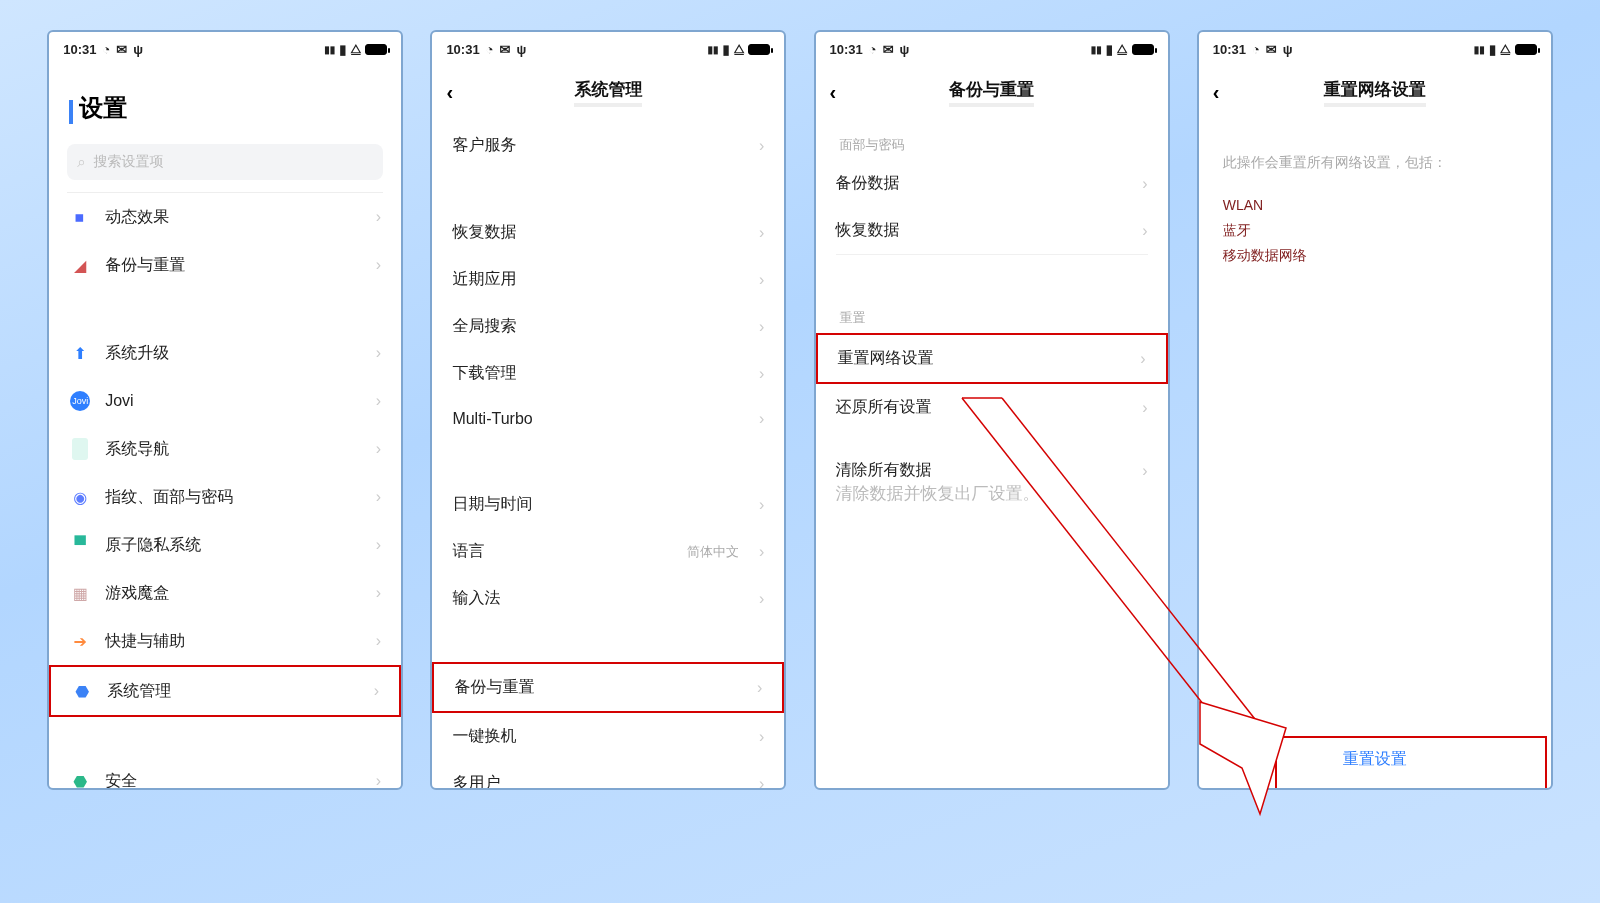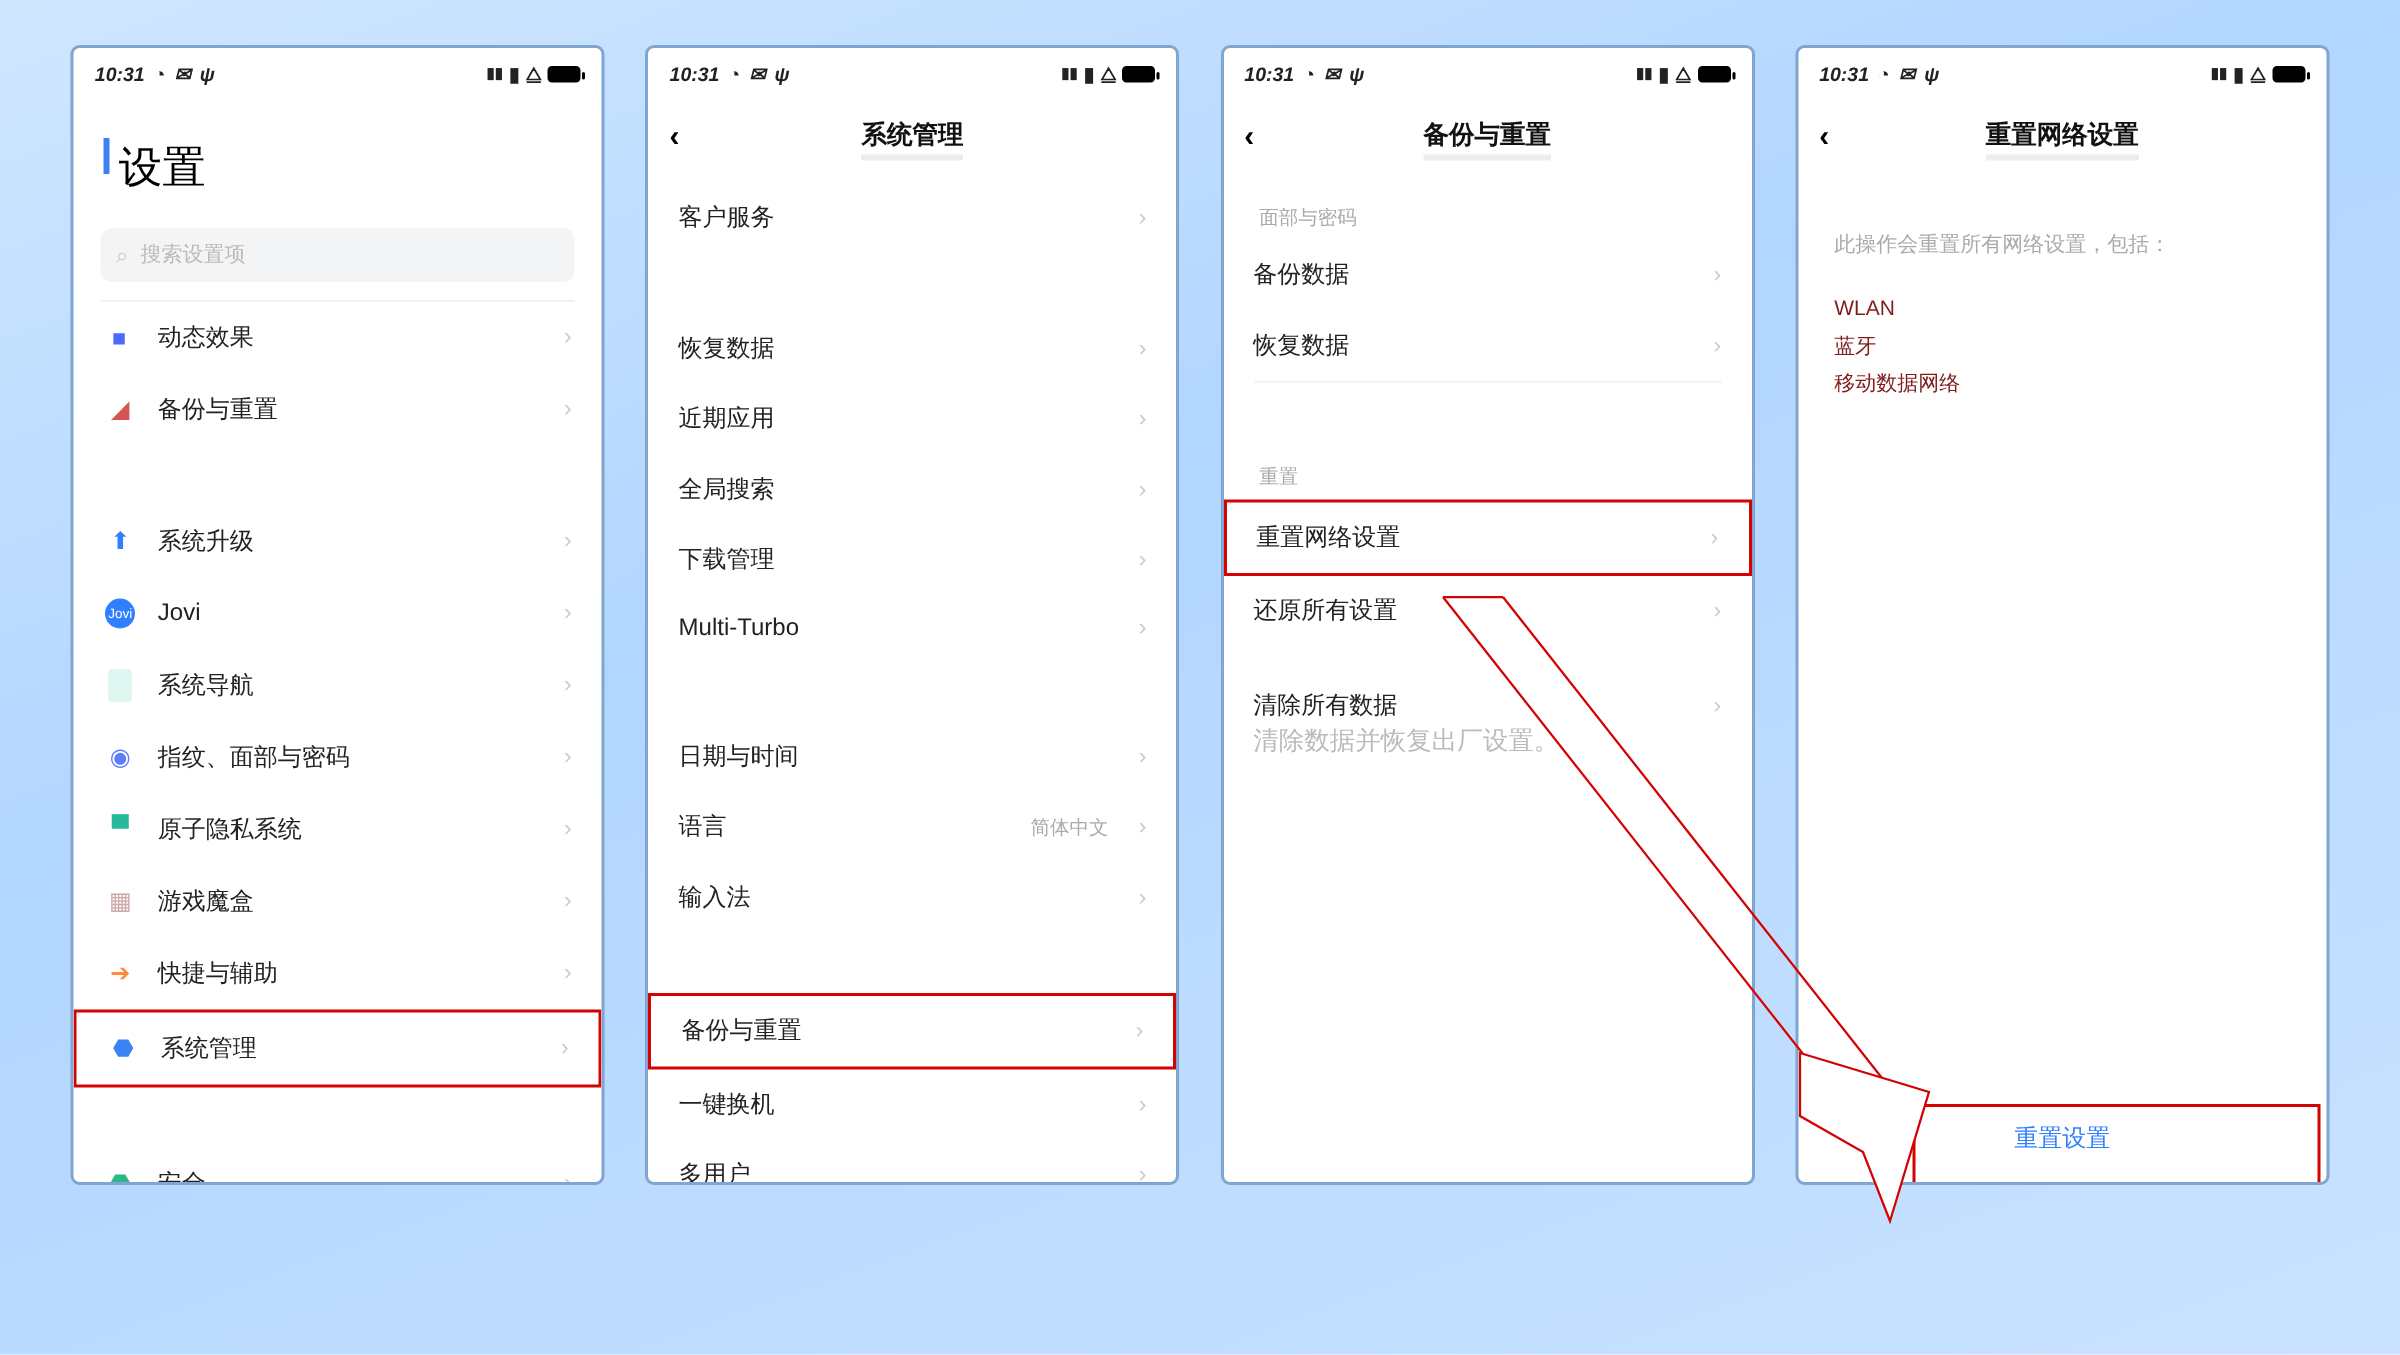--- a/index.html
+++ b/index.html
@@ -28,21 +28,21 @@
   .statusbar {
     height: 30px;
     display: flex;
     align-items: center;
     justify-content: space-between;
     padding: 4px 14px 0 14px;
     font-size: 13px;
     font-weight: 600;
     color: #222;
   }
-  .statusbar .sleft { display:flex; align-items:flex-start; gap:6px;font-style:italic; }
+  .statusbar .sleft { display:flex; align-items:flex-start; gap:6px; }
   .statusbar .sright { display:flex; align-items:center; gap:4px; }
   .ic { display:inline-block; }
   .ic-sig { font-size:10px; }
   .ic-wifi { font-size:12px; }
   .battery {
     width: 22px; height: 11px; border: 1.5px solid #000; border-radius: 3px;
     position: relative; background:#000;
   }
   .battery::after { content:""; position:absolute; right:-4px; top:3px; width:2px; height:5px; background:#000; border-radius:1px; }
 
@@ -56,22 +56,22 @@
   }
   .header .back {
     position:absolute; left:14px; top:50%; transform: translateY(-50%);
     font-size:20px; font-weight:700; cursor:pointer;
   }
   .header .title {
     font-size:17px; font-weight:700; color:#111;
     border-bottom: 4px solid #eee; padding-bottom:2px;
   }
   .bigtitle {
-    font-size:29px; font-weight:400; padding: 30px 20px 10px 20px;
-    display:flex; align-items:flex-start;
+    font-size:24px; font-weight:700; padding: 30px 20px 10px 20px;
+    display:flex; align-items:flex-end;
   }
   .bigtitle .bar { display:inline-block; width:4px; height:24px; background:#3b82f6; margin-right:6px; }
 
   
   .search {
     margin: 10px 18px 6px 18px;
     background:#f3f4f6;
     border-radius:8px;
     height:36px;
     display:flex; align-items:center;

